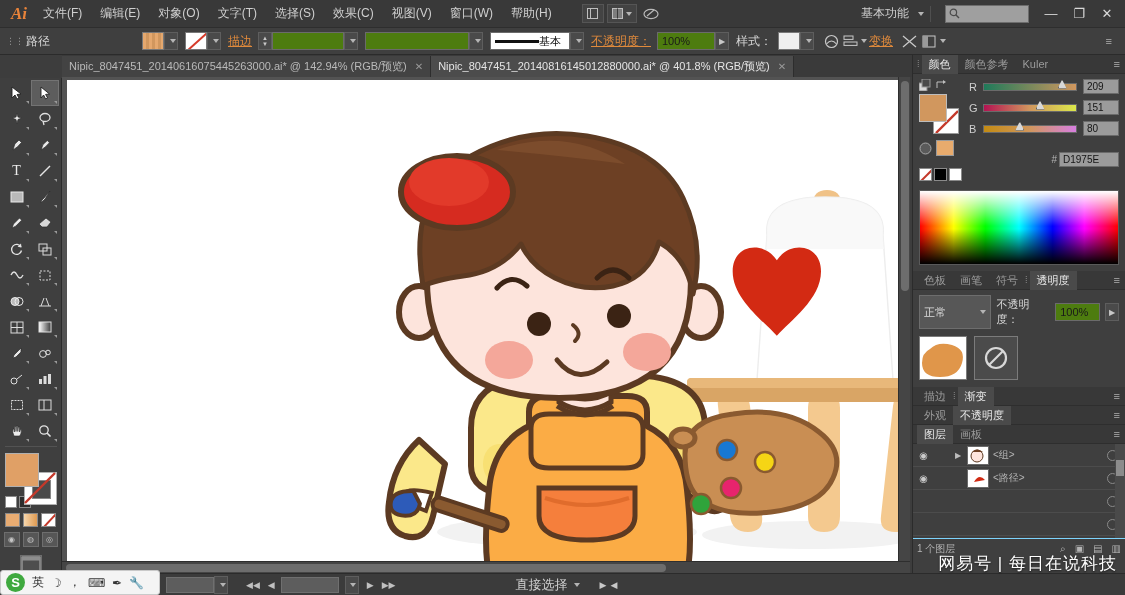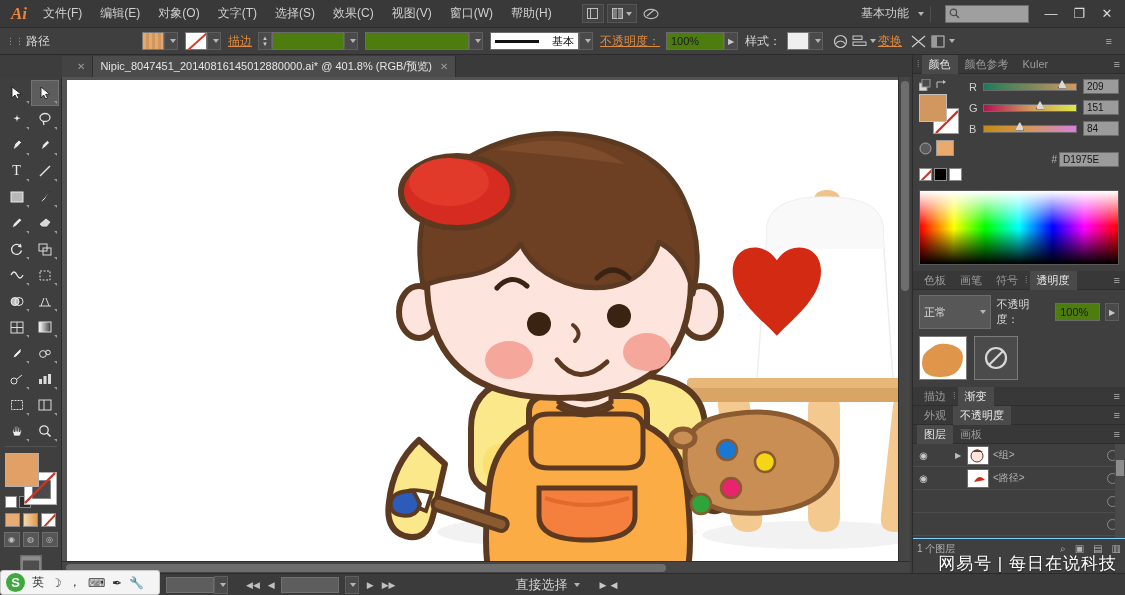--- a/index.html
+++ b/index.html
@@ -289,21 +289,21 @@
   </div>
 
   <div class="group">
     <div class="field" style="width:104px;"></div>
     <div class="mini-drop">
         <span class="caret"></span>
       </div>
   </div>
 
   <div class="group">
-    <div class="field" style="width:89px;justify-content:space-between;background:#fff;">
+    <div class="field" style="width:80px;background:#fff;">
       <svg width="44" height="7" viewBox="0 0 44 7">
           <rect x="0" y="2" width="44" height="3" fill="#111"></rect>
         </svg>
       <span style="color:#111;">基本</span>
     </div>
     <div class="mini-drop">
         <span class="caret"></span>
       </div>
   </div>
 
@@ -349,20 +349,21 @@
       </svg>
     <span class="caret"></span>
   </div>
   <div id="ctl-right">
     <div class="pmenu">≡</div>
   </div>
 </div>
 
 <div id="tabbar">
   <div class="doc-tab">
+    <span>Nipic_8047451_20140616075445263000.ai* @ 142.94% (RGB/预览)</span>
     <span class="tab-close">✕</span>
   </div>
   <div class="doc-tab active">
     <span>Nipic_8047451_20140816145012880000.ai* @ 401.8% (RGB/预览)</span>
     <span class="tab-close">✕</span>
   </div>
 </div>
 
 <div id="toolbar">
   <div id="tool-grid">
@@ -726,21 +727,21 @@
         <div class="slider-track" style="background:linear-gradient(90deg,#b31352,#d1975e,#dbe84a);">
           <div class="slider-knob" style="left:56%"></div>
         </div>
         <div class="num-field">151</div>
       </div>
       <div class="slider-row">
         <span class="slider-lbl">B</span>
         <div class="slider-track" style="background:linear-gradient(90deg,#c38b12,#d1975e,#d77fe0);">
           <div class="slider-knob" style="left:34%"></div>
         </div>
-        <div class="num-field">84</div>
+        <div class="num-field">80</div>
       </div>
       <div style="display:flex;align-items:center;justify-content:flex-end;margin-top:16px;">
         <span style="font-size:10px;color:#b4b4b4;margin-right:2px;">#</span>
         <div class="num-field" style="width:60px;">D1975E</div>
       </div>
     </div>
   </div>
   <div id="spectrum"></div>
 
   <div class="panel-tabs sec-tabs" style="margin-top:6px;">

